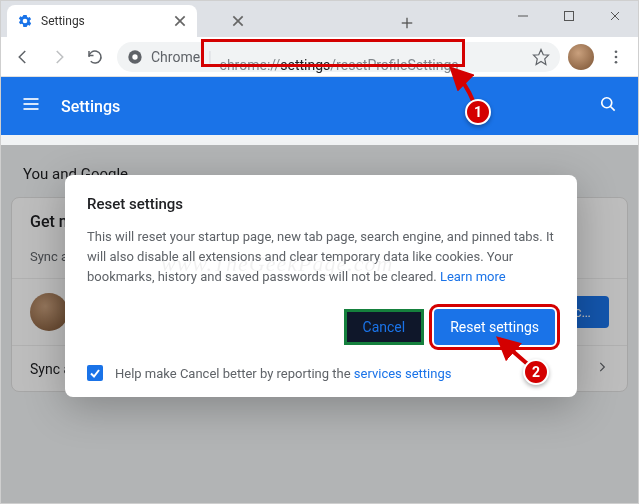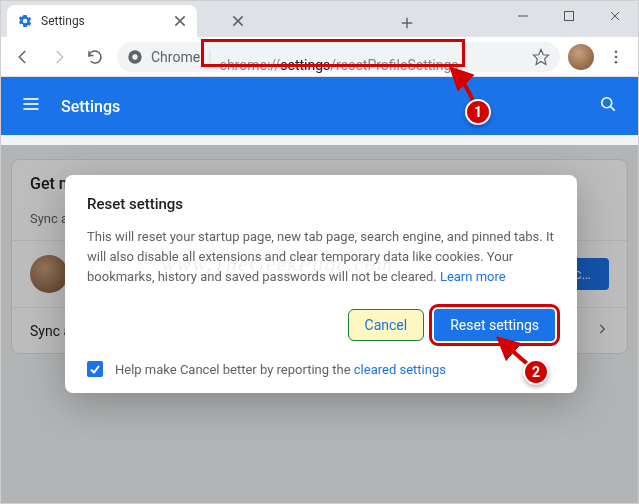--- a/index.html
+++ b/index.html
@@ -51,21 +51,21 @@
   .btn-blue { background: #1a73e8; color: #fff; border: none; border-radius: 4px; padding: 8px 18px; font-size: 14px; margin-left: auto; white-space: nowrap; }
   .chev { margin-left: auto; color: #5f6368; }
 
   
   .overlay { position: absolute; inset: 0; top: 144px; background: rgba(0,0,0,0.26); }
   .modal { position: absolute; left: 64px; top: 174px; width: 512px; background: #fff; border-radius: 8px; box-shadow: 0 10px 40px rgba(0,0,0,0.25); padding: 20px 22px 16px; z-index: 40; }
   .modal h2 { font-size: 15px; font-weight: 500; color: #202124; margin-bottom: 14px; }
   .modal p { font-size: 13px; color: #5f6368; line-height: 1.55; }
   .modal p a { color: #1a73e8; text-decoration: none; }
   .modal .btnrow { display: flex; justify-content: flex-end; gap: 10px; margin-top: 22px; }
-  .modal .btn-cancel { background: #fef9c3; border: 1px solid #15803d; color: #1a73e8; padding: 7px 16px; border-radius: 6px; font-size: 14px; }
+  .modal .btn-cancel { background: #0f172a; border: 3px solid #15803d; color: #1a73e8; padding: 7px 16px; border-radius: 0; font-size: 14px; }
   .modal .btn-reset { background: #1a73e8; color: #fff; border: none; padding: 7px 16px; border-radius: 4px; font-size: 14px; }
   .modal .hl-btn { outline: 3px solid #d40000; outline-offset: 2px; }
   .modal .checkrow { display: flex; align-items: center; gap: 12px; margin-top: 20px; font-size: 13px; color: #5f6368; }
   .modal .checkrow .cb { width: 16px; height: 16px; background: #1a73e8; border-radius: 2px; display: flex; align-items: center; justify-content: center; }
   .modal .checkrow .cb svg { width: 12px; height: 12px; color: #fff; }
   .modal .checkrow a { color: #1a73e8; text-decoration: none; }
 
   
   .anno { position: absolute; width: 26px; height: 26px; background: #d40000; border-radius: 50%; color: #fff; display: flex; align-items: center; justify-content: center; font-weight: 700; font-size: 14px; z-index: 60; border: 2px solid #fff; box-shadow: 0 2px 4px rgba(0,0,0,0.3); }
   .anno-arrow { position: absolute; z-index: 59; color: #d40000; }
@@ -184,20 +184,21 @@
   <span class="settings-title">Settings</span>
   <span class="search-ic">
     <svg viewBox="0 0 24 24" width="20" height="20" fill="none" stroke="currentColor" stroke-width="2">
         <circle cx="10.5" cy="10.5" r="6"></circle>
         <line x1="20" y1="20" x2="15" y2="15"></line>
       </svg>
   </span>
 </div>
 
 <div class="page">
+  <div class="section-title">You and Google</div>
   <div class="card">
     <div class="row" style="flex-direction:column; align-items:flex-start;">
       <div class="lead">Get more out of Chrome</div>
       <div class="sub">Sync and personalise Chrome across your devices</div>
     </div>
     <div class="row">
       <div class="avatar-sm"></div>
       <div class="email">sambitkoley.wb@gmail.com</div>
       <button class="btn-blue">Turn on sync…</button>
     </div>
@@ -224,21 +225,21 @@
     <button class="btn-cancel">Cancel</button>
     <button class="btn-reset hl-btn">Reset settings</button>
   </div>
   <div class="checkrow">
     <span class="cb">
       <svg viewBox="0 0 12 12" fill="none" stroke="currentColor" stroke-width="2">
           <polyline points="2 6.5 5 9.5 10 3"></polyline>
         </svg>
     </span>
     <span>
-      <span>Help make Cancel better by reporting the </span><a href="#">cleared settings</a>
+      <span>Help make Cancel better by reporting the </span><a href="#">services settings</a>
     </span>
   </div>
 </div>
 
 <div class="watermark">www.TheGeekPage.com</div>
 
 <svg class="anno-arrow" style="left:445px; top:62px;" width="40" height="46">
   <defs>
       <marker id="ah1" markerWidth="6" markerHeight="6" refX="5" refY="3" orient="auto">
         <path d="M0,0 L6,3 L0,6 Z" fill="#d40000"></path>

